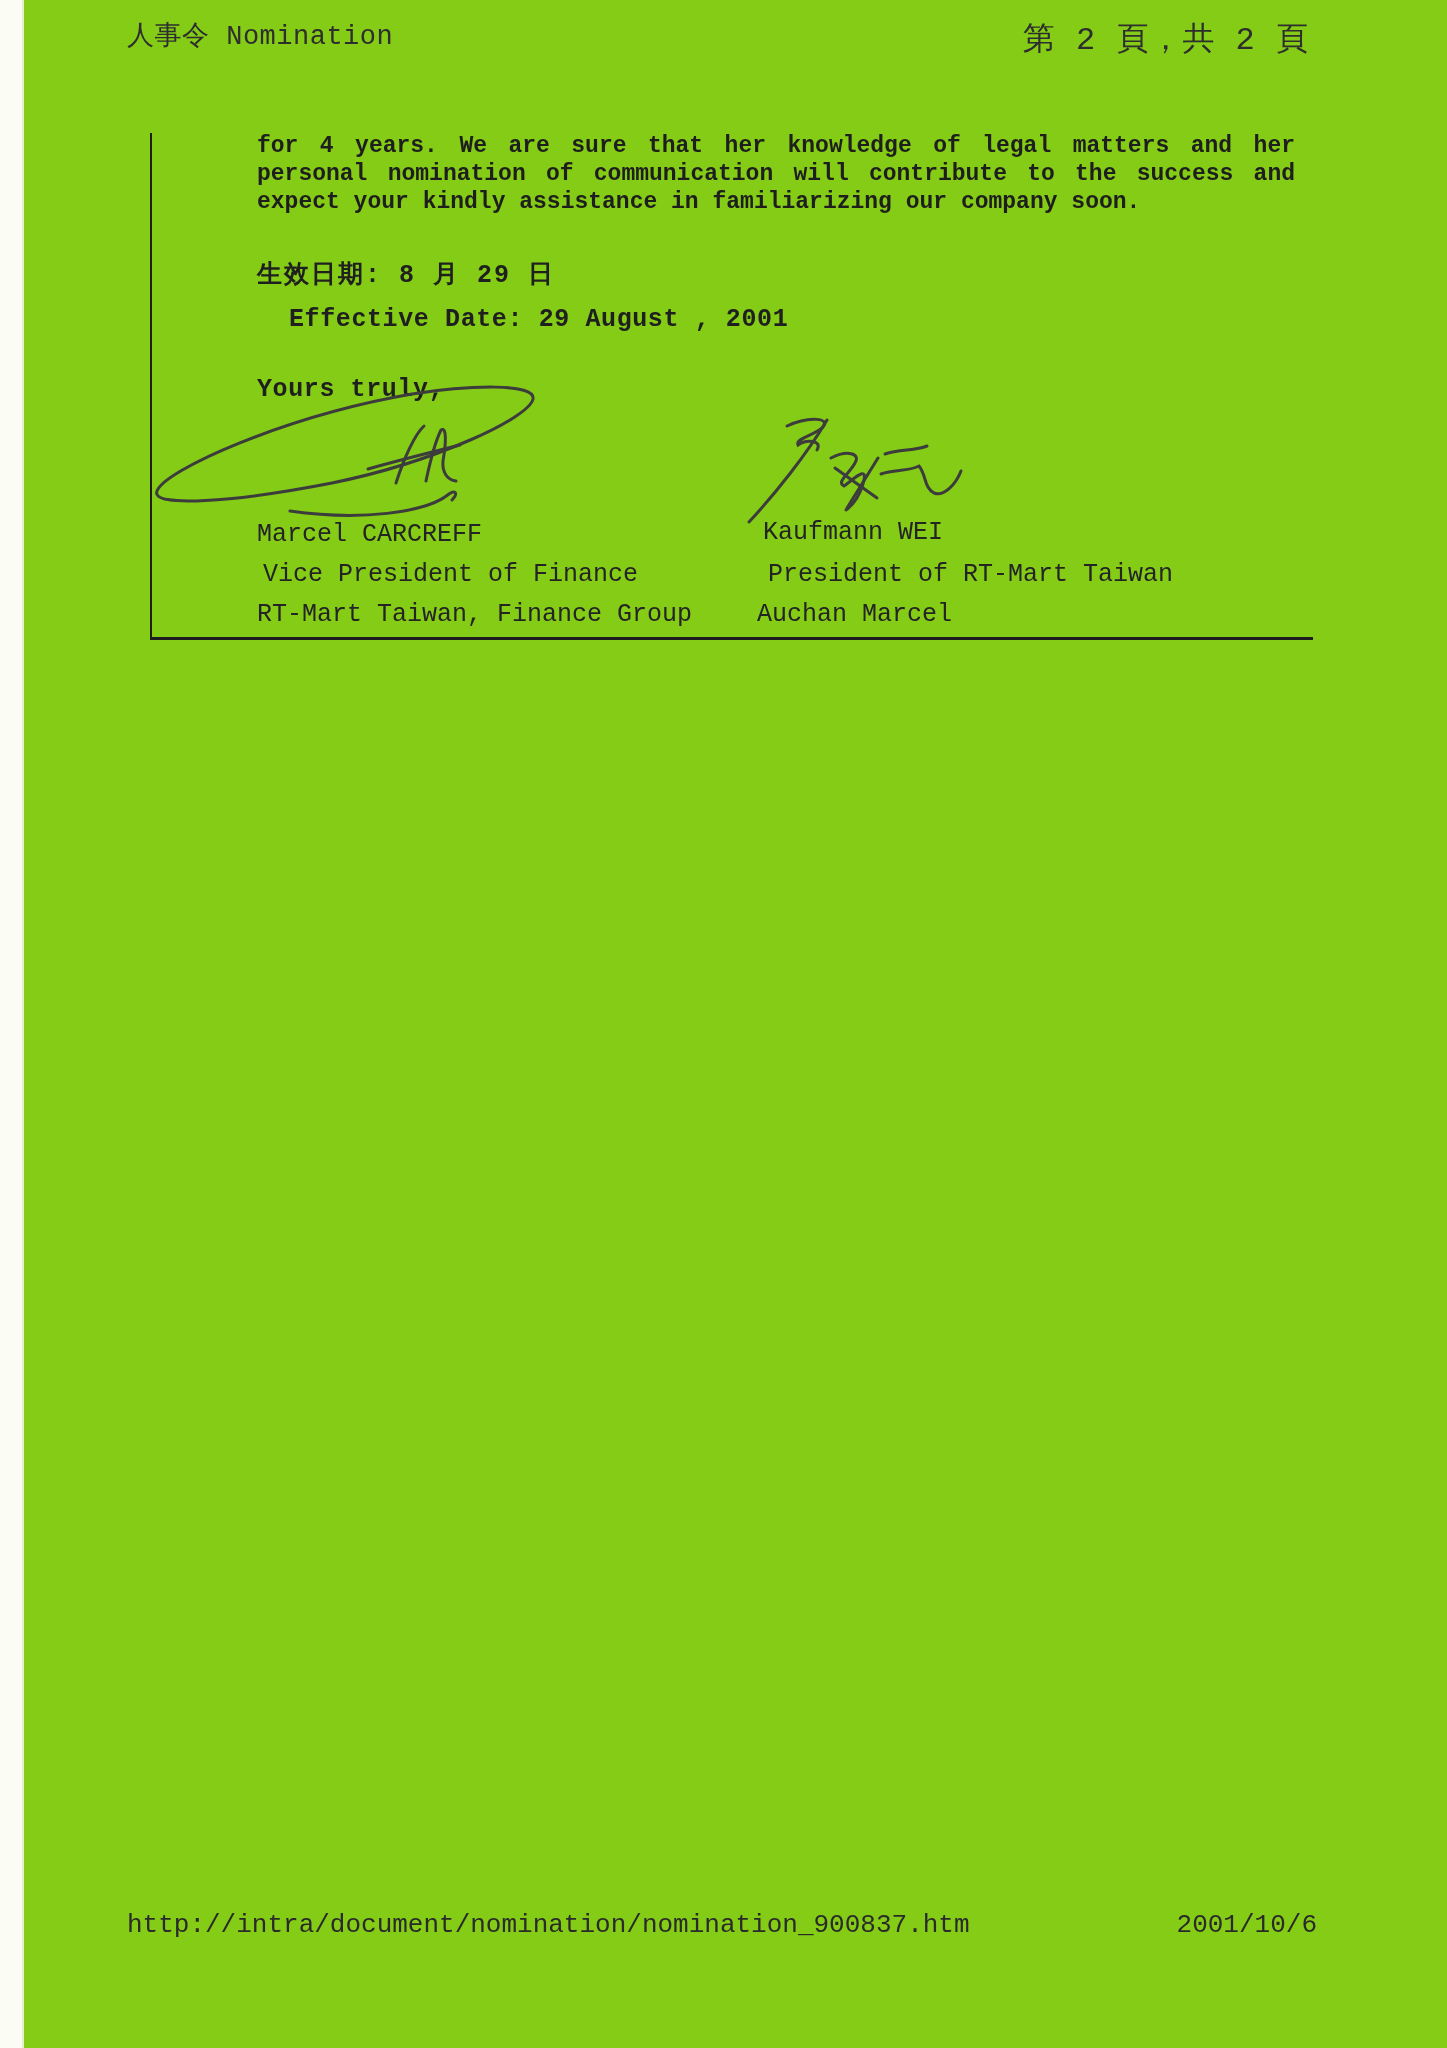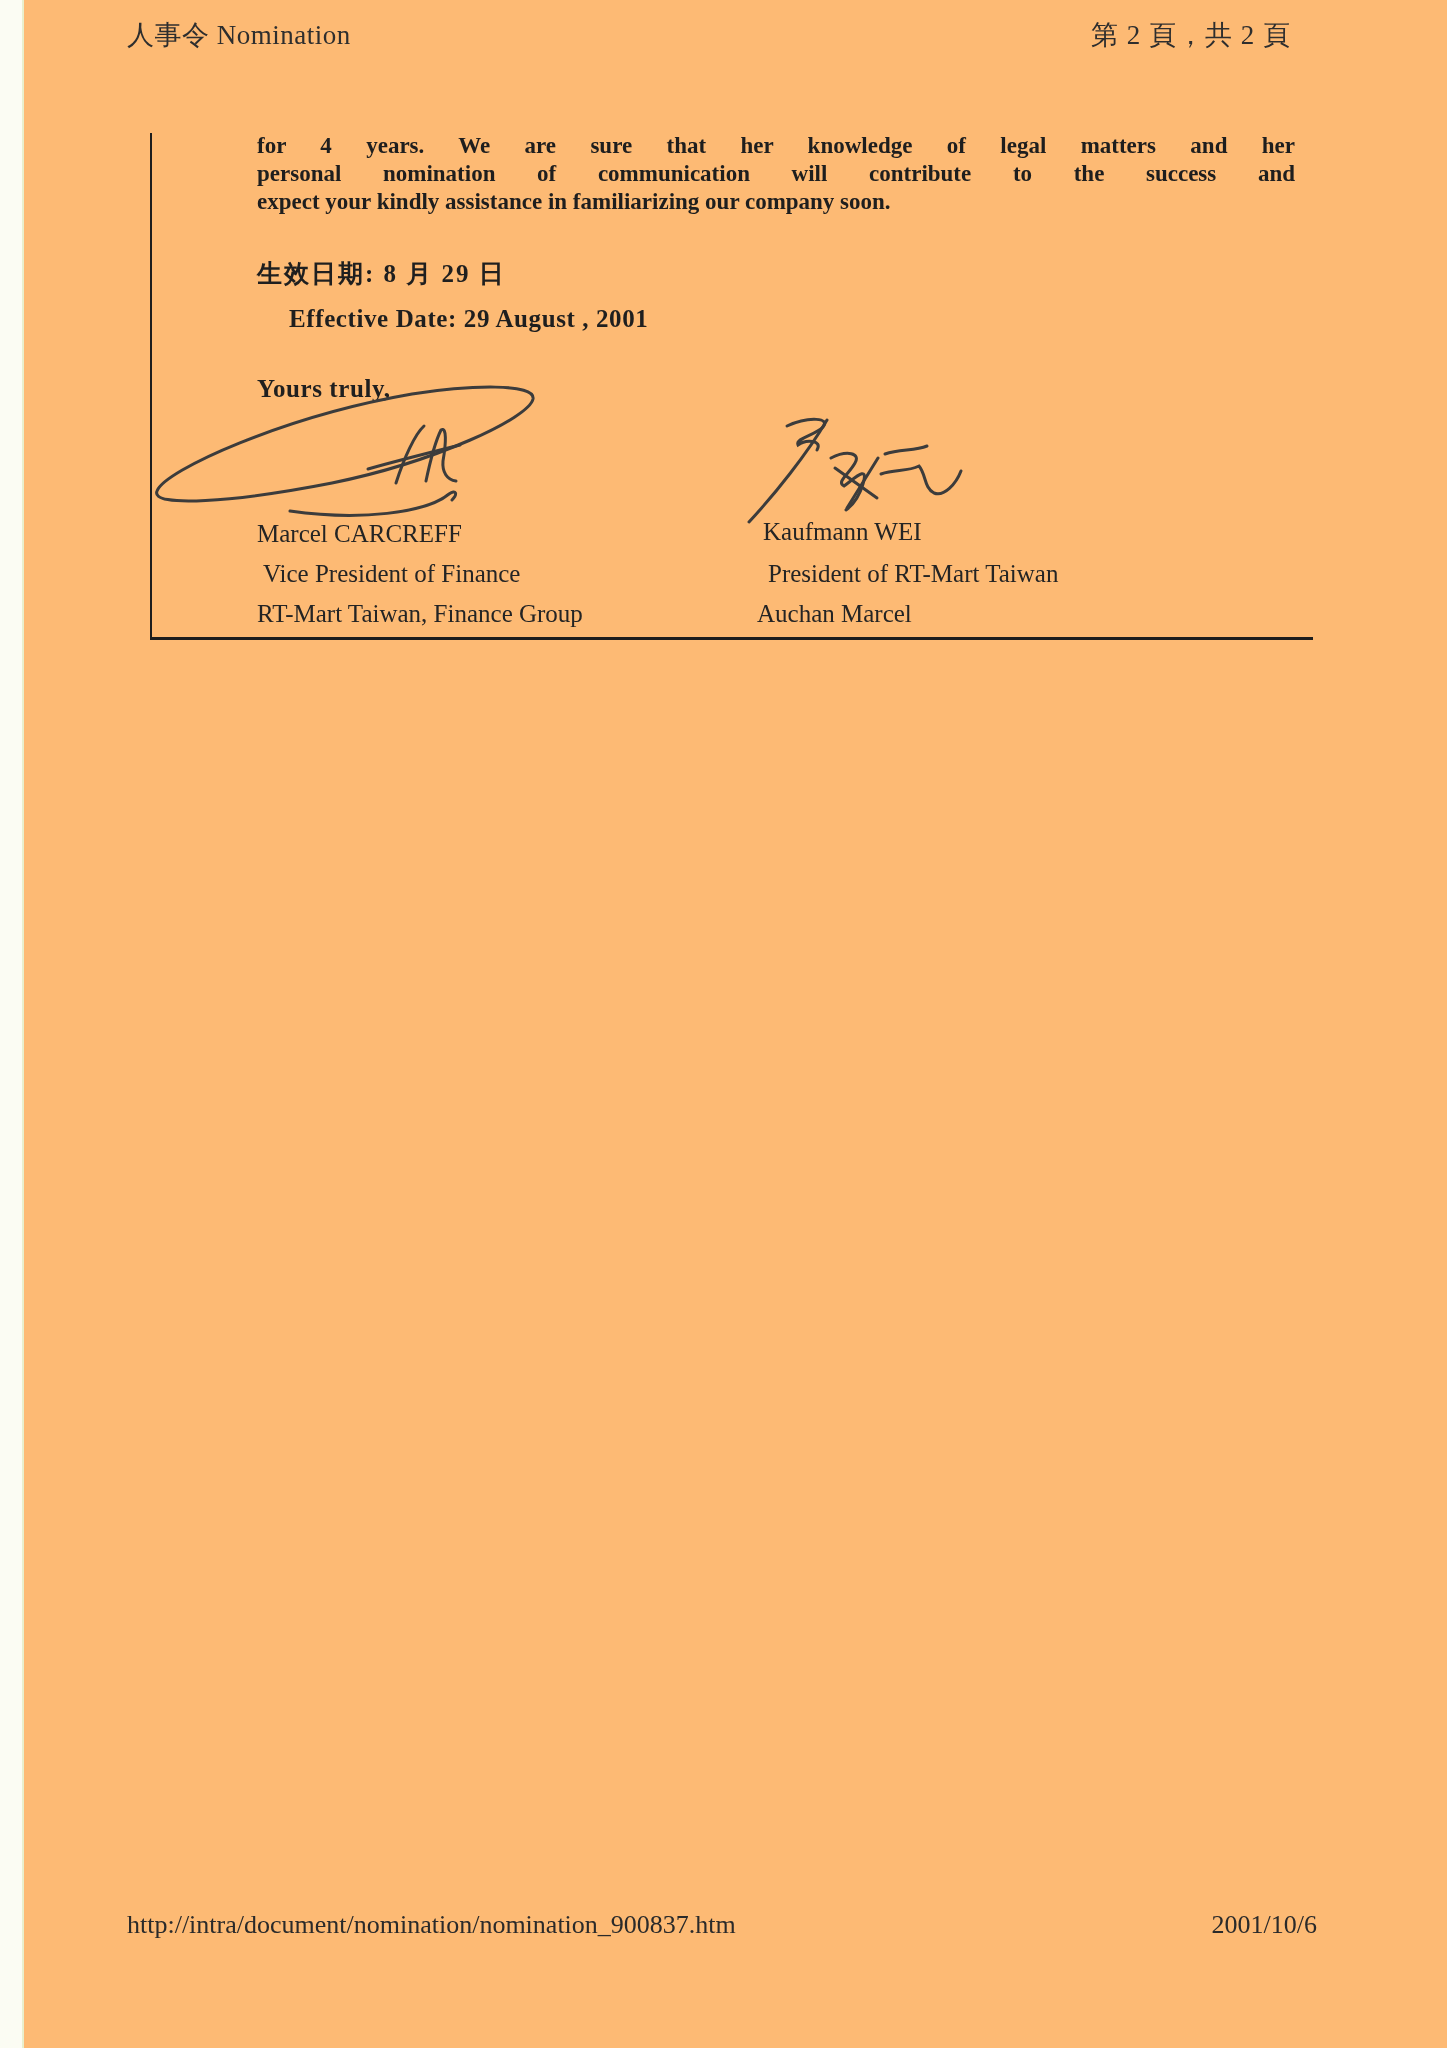--- a/index.html
+++ b/index.html
@@ -1,40 +1,40 @@
 <!DOCTYPE html>
 <html><head>
 <meta charset="utf-8">
 <style>
   html, body { margin: 0; padding: 0; background: #ffffff; }
   .page {
     position: relative;
     width: 1447px;
     height: 2048px;
-    background: #fdba74;
-    font-family: Liberation Serif, serif;
+    background: #84cc16;
+    font-family: Liberation Mono, monospace;
     color: #2b2b2b;
     overflow: hidden;
   }
   
   .scan-strip {
     position: absolute; left: 0; top: 0; width: 22px; height: 100%;
     background: #fbfcf3;
   }
   .scan-line {
     position: absolute; left: 22px; top: 0; width: 2px; height: 100%;
     background: #e9efcd;
   }
   .hdr-left {
     position: absolute; left: 127px; top: 17px;
     font-size: 27px; letter-spacing: 0.5px; color: #2e2e2e;
   }
   .hdr-right {
-    position: absolute; right: 156px; top: 17px;
-    font-size: 27px; letter-spacing: 1px; color: #2e2e2e;
+    position: absolute; right: 138px; top: 17px;
+    font-size: 32px; letter-spacing: 1px; color: #2e2e2e;
   }
   .cell-border-left {
     position: absolute; left: 150px; top: 133px; width: 2px; height: 506px;
     background: #1d1d1d;
   }
   .cell-border-bottom {
     position: absolute; left: 150px; top: 637px; width: 1163px; height: 3px;
     background: #1d1d1d;
   }
   .para {

